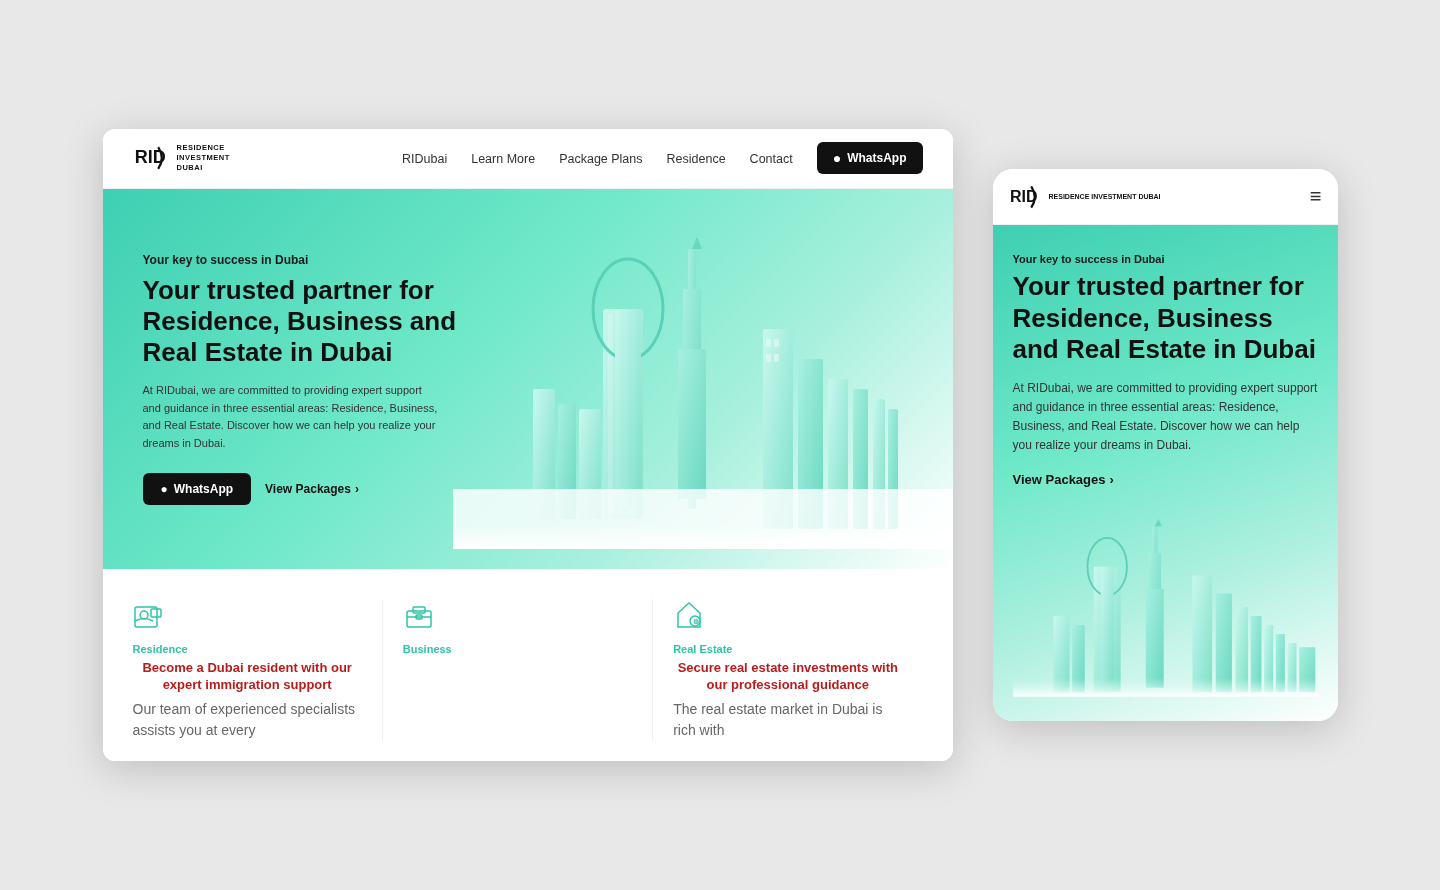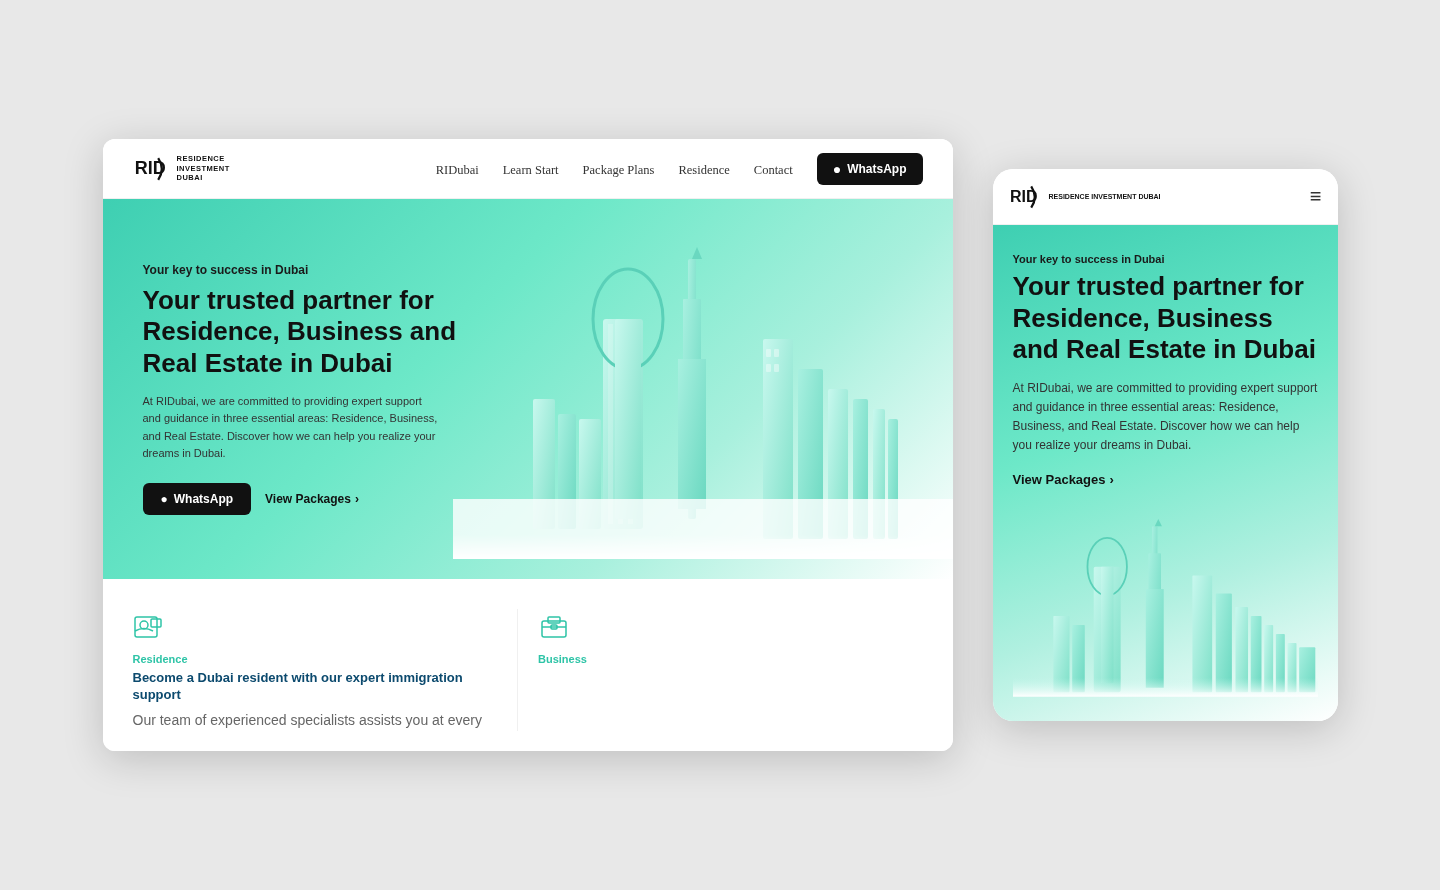--- a/index.html
+++ b/index.html
@@ -57,21 +57,20 @@
       display: flex;
       gap: 24px;
       list-style: none;
       margin-right: 24px;
     }
     .desktop-nav-links li a {
       text-decoration: none;
       color: #333;
       font-size: 12.5px;
       font-weight: 500;
-      font-family: Liberation Serif, serif;
     }
     .whatsapp-btn-nav {
       background: #111;
       color: #fff;
       border: none;
       border-radius: 6px;
       padding: 8px 16px;
       font-size: 12px;
       font-weight: 600;
       cursor: pointer;
@@ -176,23 +175,24 @@
     }
     .feature-category {
       font-size: 11px;
       font-weight: 700;
       color: #2ec4a7;
       margin-bottom: 5px;
     }
     .feature-title {
       font-size: 13px;
       font-weight: 800;
-      color: #0c4a6e;
+      color: #b91c1c;
       margin-bottom: 6px;
       line-height: 1.3;
+      text-align: center;
     }
     .feature-desc {
       font-size: 14px;
       color: #666;
       line-height: 1.5;
     }
 
     
     .mobile-mockup {
       width: 345px;
@@ -290,21 +290,21 @@
       </svg>
       <div class="logo-text-block">
         <span>RESIDENCE</span>
         <span>INVESTMENT</span>
         <span>DUBAI</span>
       </div>
     </div>
 
     <ul class="desktop-nav-links">
       <li><a>RIDubai</a></li>
-      <li><a>Learn Start</a></li>
+      <li><a>Learn More</a></li>
       <li><a>Package Plans</a></li>
       <li><a>Residence</a></li>
       <li><a>Contact</a></li>
     </ul>
 
     <button class="whatsapp-btn-nav">
       <span class="wa-icon">●</span>
       <span>WhatsApp</span>
     </button>
   </nav>
@@ -400,20 +400,30 @@
     <div class="feature-col">
       <svg class="feature-icon" viewBox="0 0 32 32" xmlns="http://www.w3.org/2000/svg">
         <rect x="4" y="12" width="24" height="16" rx="2" fill="none" stroke="#2ec4a7" stroke-width="1.5"></rect>
         <rect x="10" y="8" width="12" height="6" rx="1" fill="none" stroke="#2ec4a7" stroke-width="1.5"></rect>
         <line x1="4" y1="18" x2="28" y2="18" stroke="#2ec4a7" stroke-width="1.5"></line>
         <rect x="13" y="16" width="6" height="4" rx="1" fill="none" stroke="#2ec4a7" stroke-width="1.5"></rect>
       </svg>
       <div class="feature-category">Business</div>
     </div>
 
+    <div class="feature-col">
+      <svg class="feature-icon" viewBox="0 0 32 32" xmlns="http://www.w3.org/2000/svg">
+        <path d="M5 14 L16 4 L27 14 L27 28 L5 28 Z" fill="none" stroke="#2ec4a7" stroke-width="1.5"></path>
+        <circle cx="22" cy="22" r="5" fill="#fff" stroke="#2ec4a7" stroke-width="1.5"></circle>
+        <text x="20" y="25" font-size="7" fill="#2ec4a7" font-weight="bold">⚙</text>
+      </svg>
+      <div class="feature-category">Real Estate</div>
+      <div class="feature-title">Secure real estate investments with our professional guidance</div>
+      <div class="feature-desc">The real estate market in Dubai is rich with</div>
+    </div>
   </div>
 
 </div>
 
 <div class="mobile-mockup">
 
   <nav class="mobile-nav">
     <div class="mobile-logo-area">
       <svg class="mobile-logo-icon" viewBox="0 0 36 36" fill="none" xmlns="http://www.w3.org/2000/svg">
         <rect width="36" height="36" rx="4" fill="#fff"></rect>

